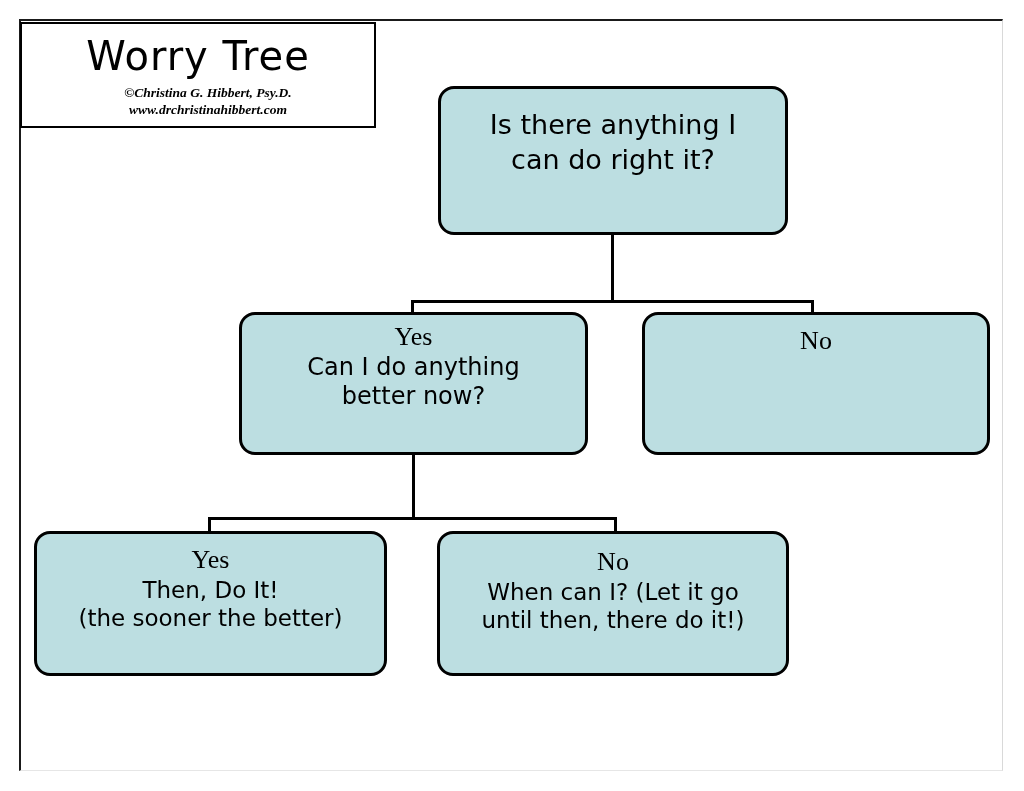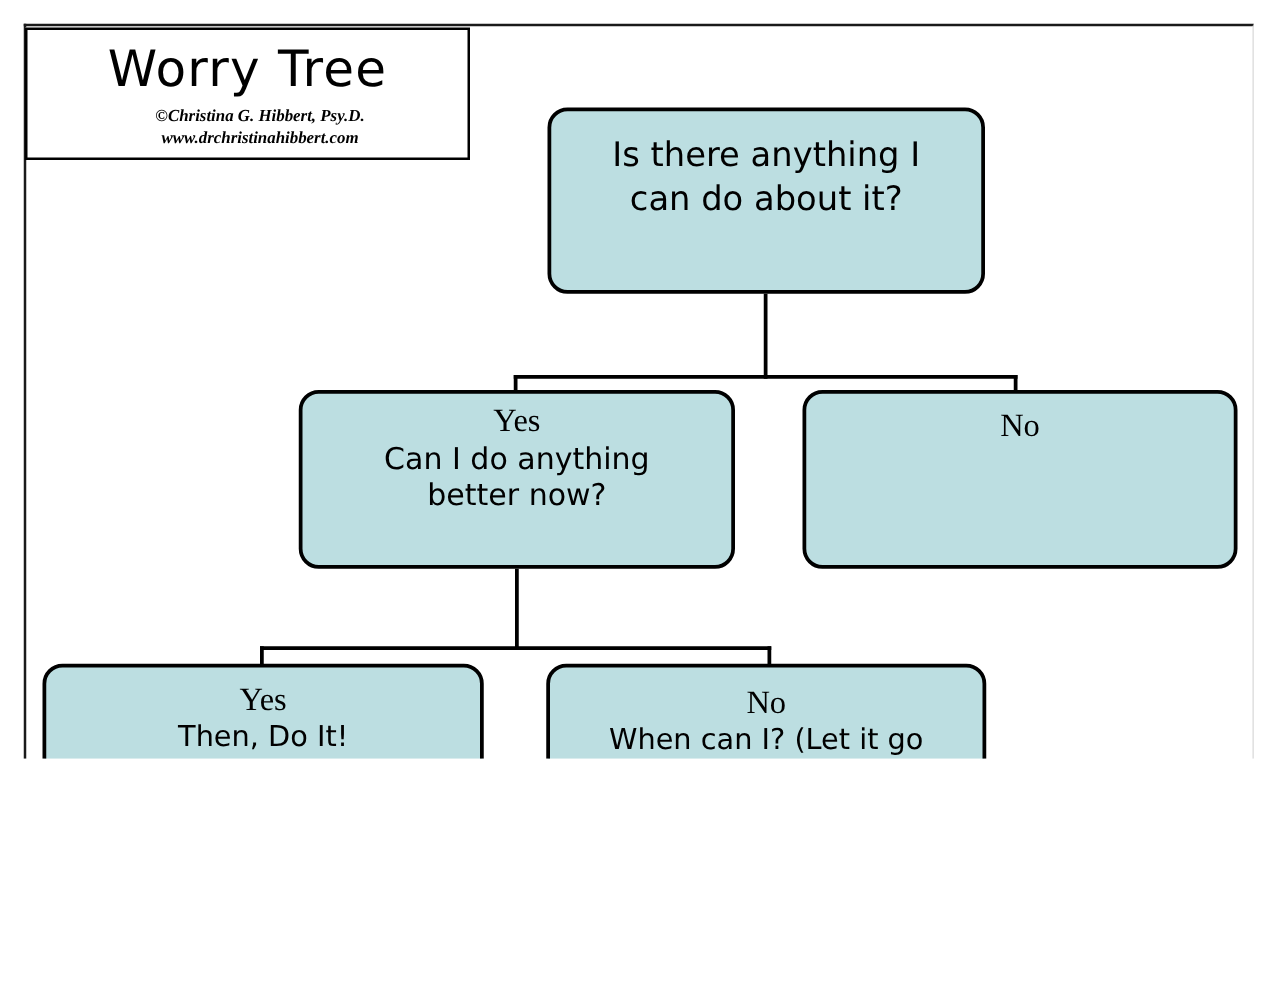--- a/index.html
+++ b/index.html
@@ -8,21 +8,21 @@
     padding: 0;
     background: #ffffff;
   }
   body {
     font-family: "Liberation Sans", sans-serif;
   }
 
   #page {
     position: relative;
     width: 1024px;
-    height: 607px;
+    height: 791px;
     background: #ffffff;
     overflow: hidden;
   }
 
   
   #page-frame {
     position: absolute;
     left: 19px;
     top: 19px;
     width: 984px;
@@ -167,37 +167,37 @@
   <div class="conn conn-v" style="left:411px; top:300px; height:16px;"></div>
   <div class="conn conn-v" style="left:811px; top:300px; height:16px;"></div>
 
   <div class="conn conn-v" style="left:412px; top:455px; height:65px;"></div>
   <div class="conn conn-h" style="left:208px; top:517px; width:409px;"></div>
   <div class="conn conn-v" style="left:208px; top:517px; height:18px;"></div>
   <div class="conn conn-v" style="left:614px; top:517px; height:18px;"></div>
 
   <div class="node" id="node-root">
     <p class="node-body">Is there anything I
-can do about it?</p>
+can do right it?</p>
   </div>
 
   <div class="node" id="node-yes-1">
     <p class="node-heading">Yes</p>
     <p class="node-body">Can I do anything
 better now?</p>
   </div>
 
   <div class="node" id="node-no-1">
     <p class="node-heading">No</p>
   </div>
 
   <div class="node" id="node-yes-2">
     <p class="node-heading">Yes</p>
     <p class="node-body">Then, Do It!
-(the there the better)</p>
+(the sooner the better)</p>
   </div>
 
   <div class="node" id="node-no-2">
     <p class="node-heading">No</p>
     <p class="node-body">When can I?  (Let it go
 until then, there do it!)</p>
   </div>
 
 </div>
 

